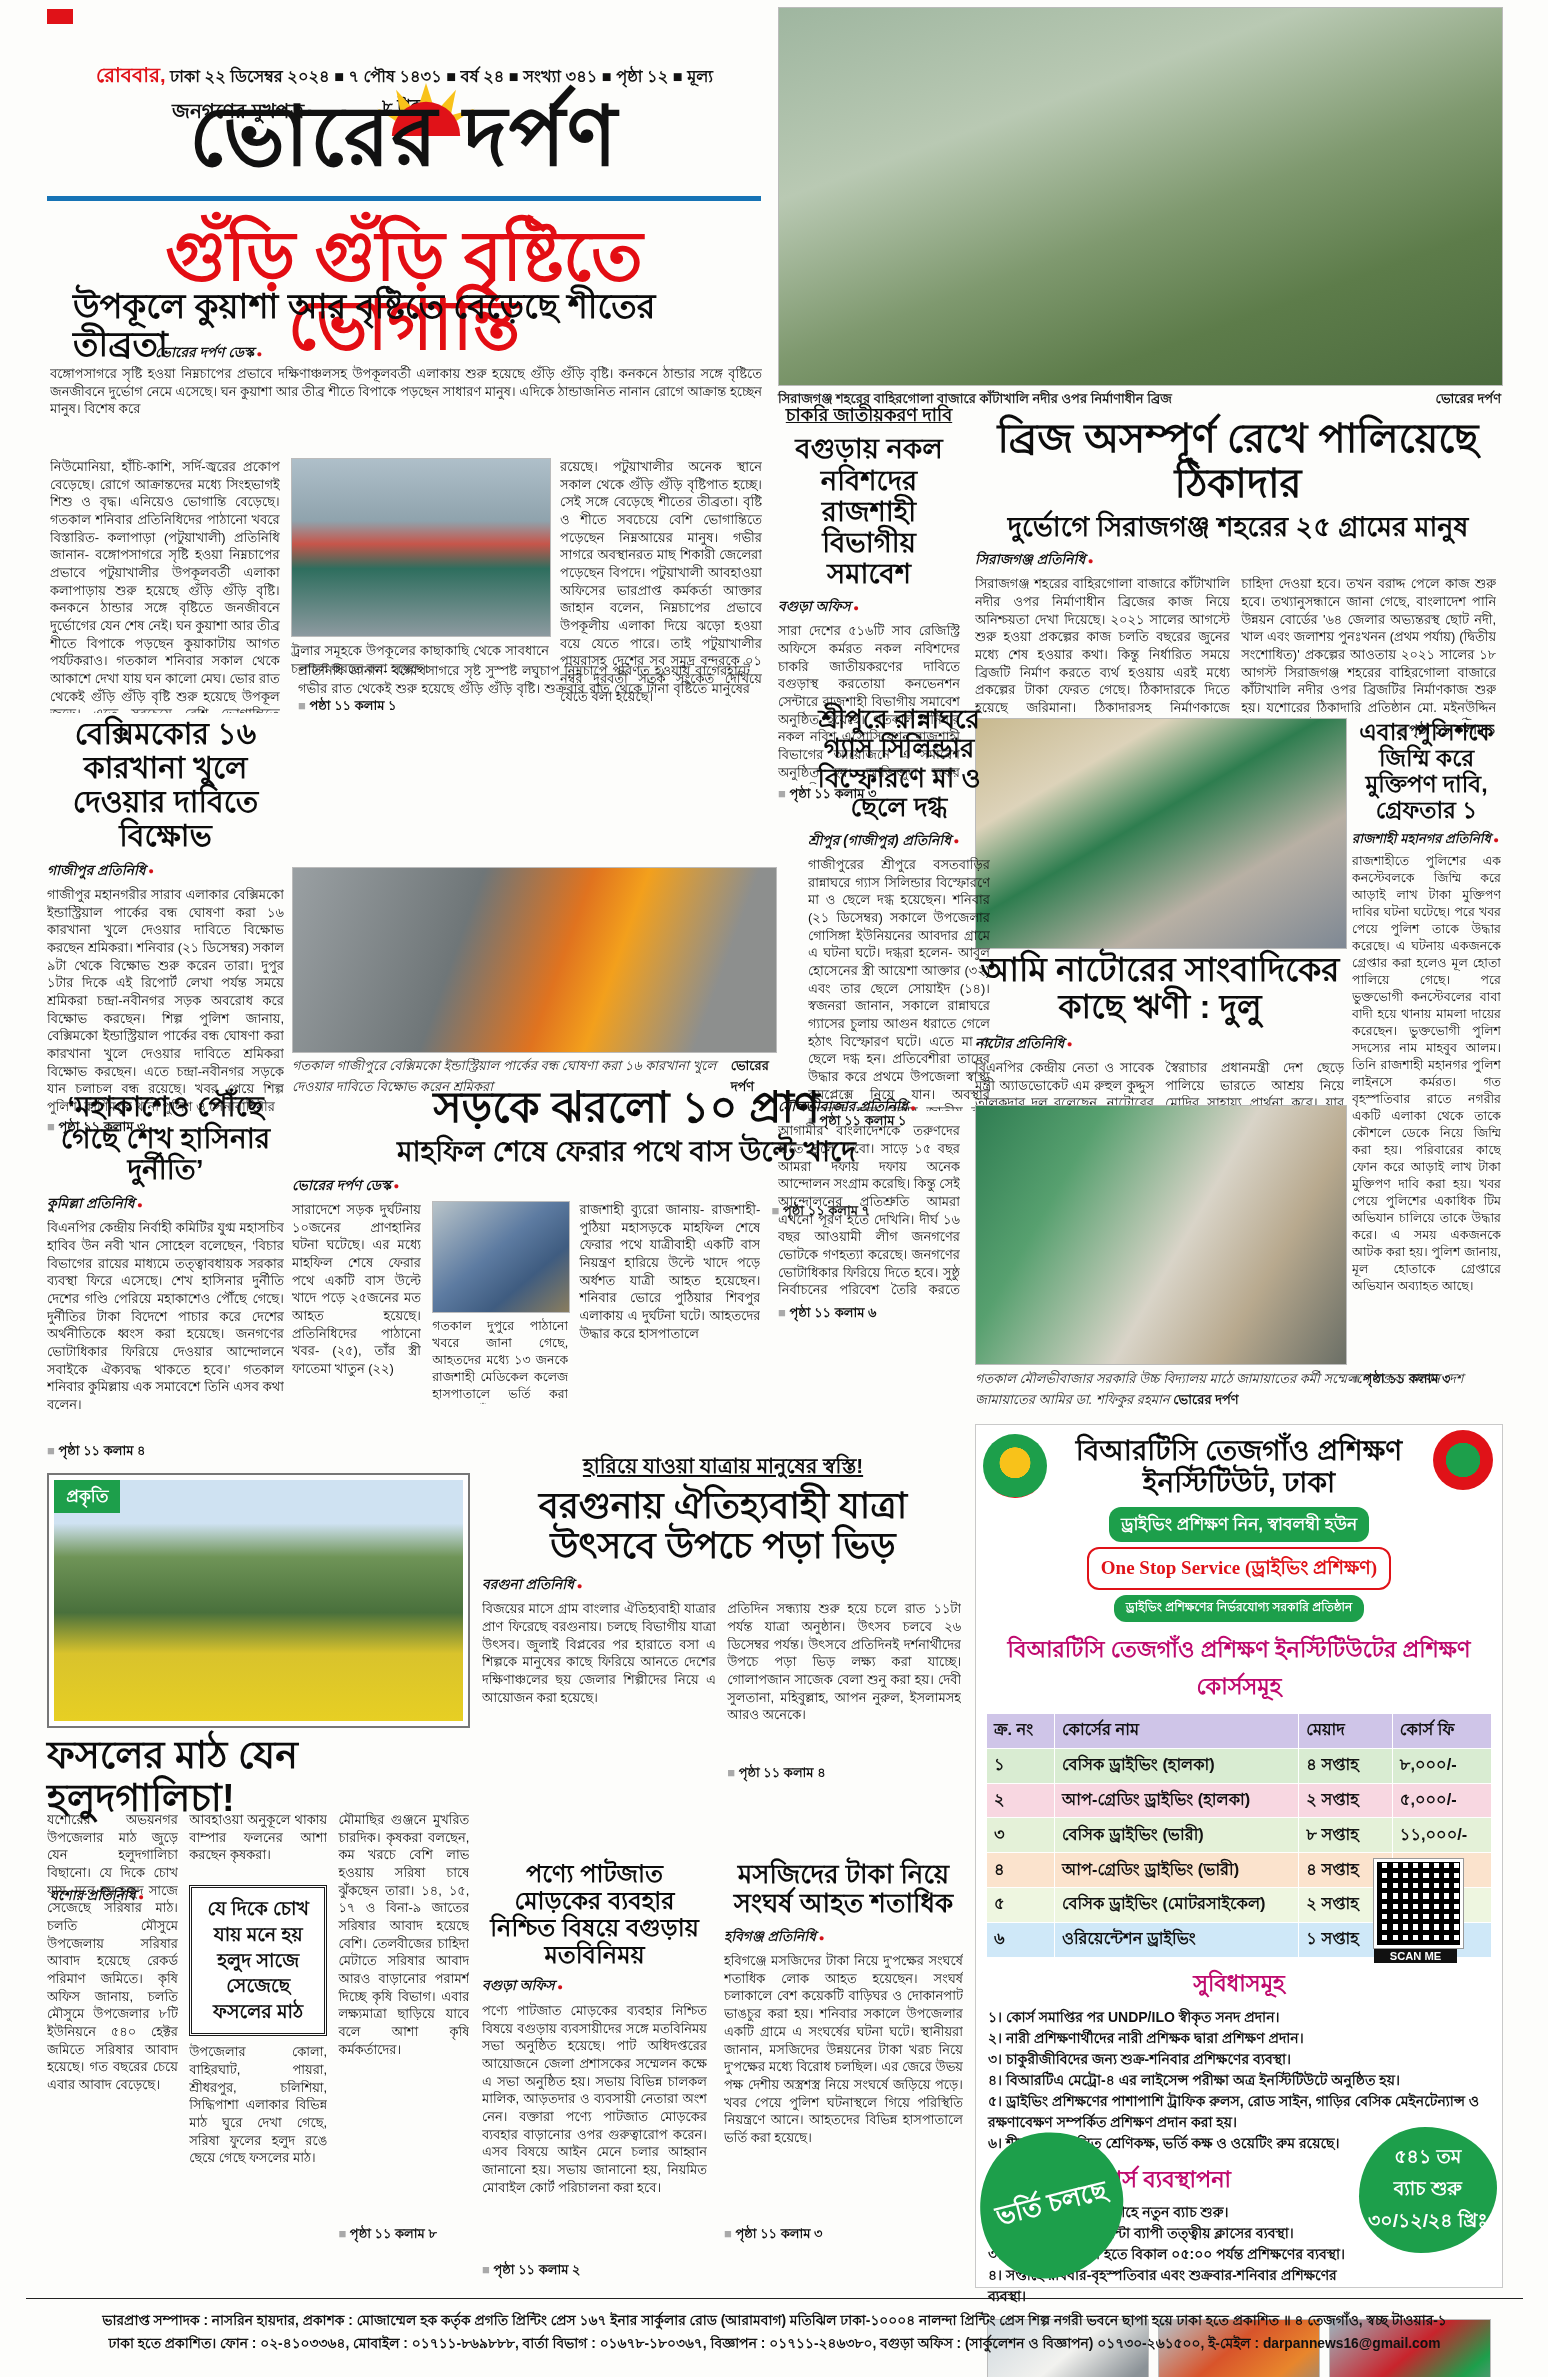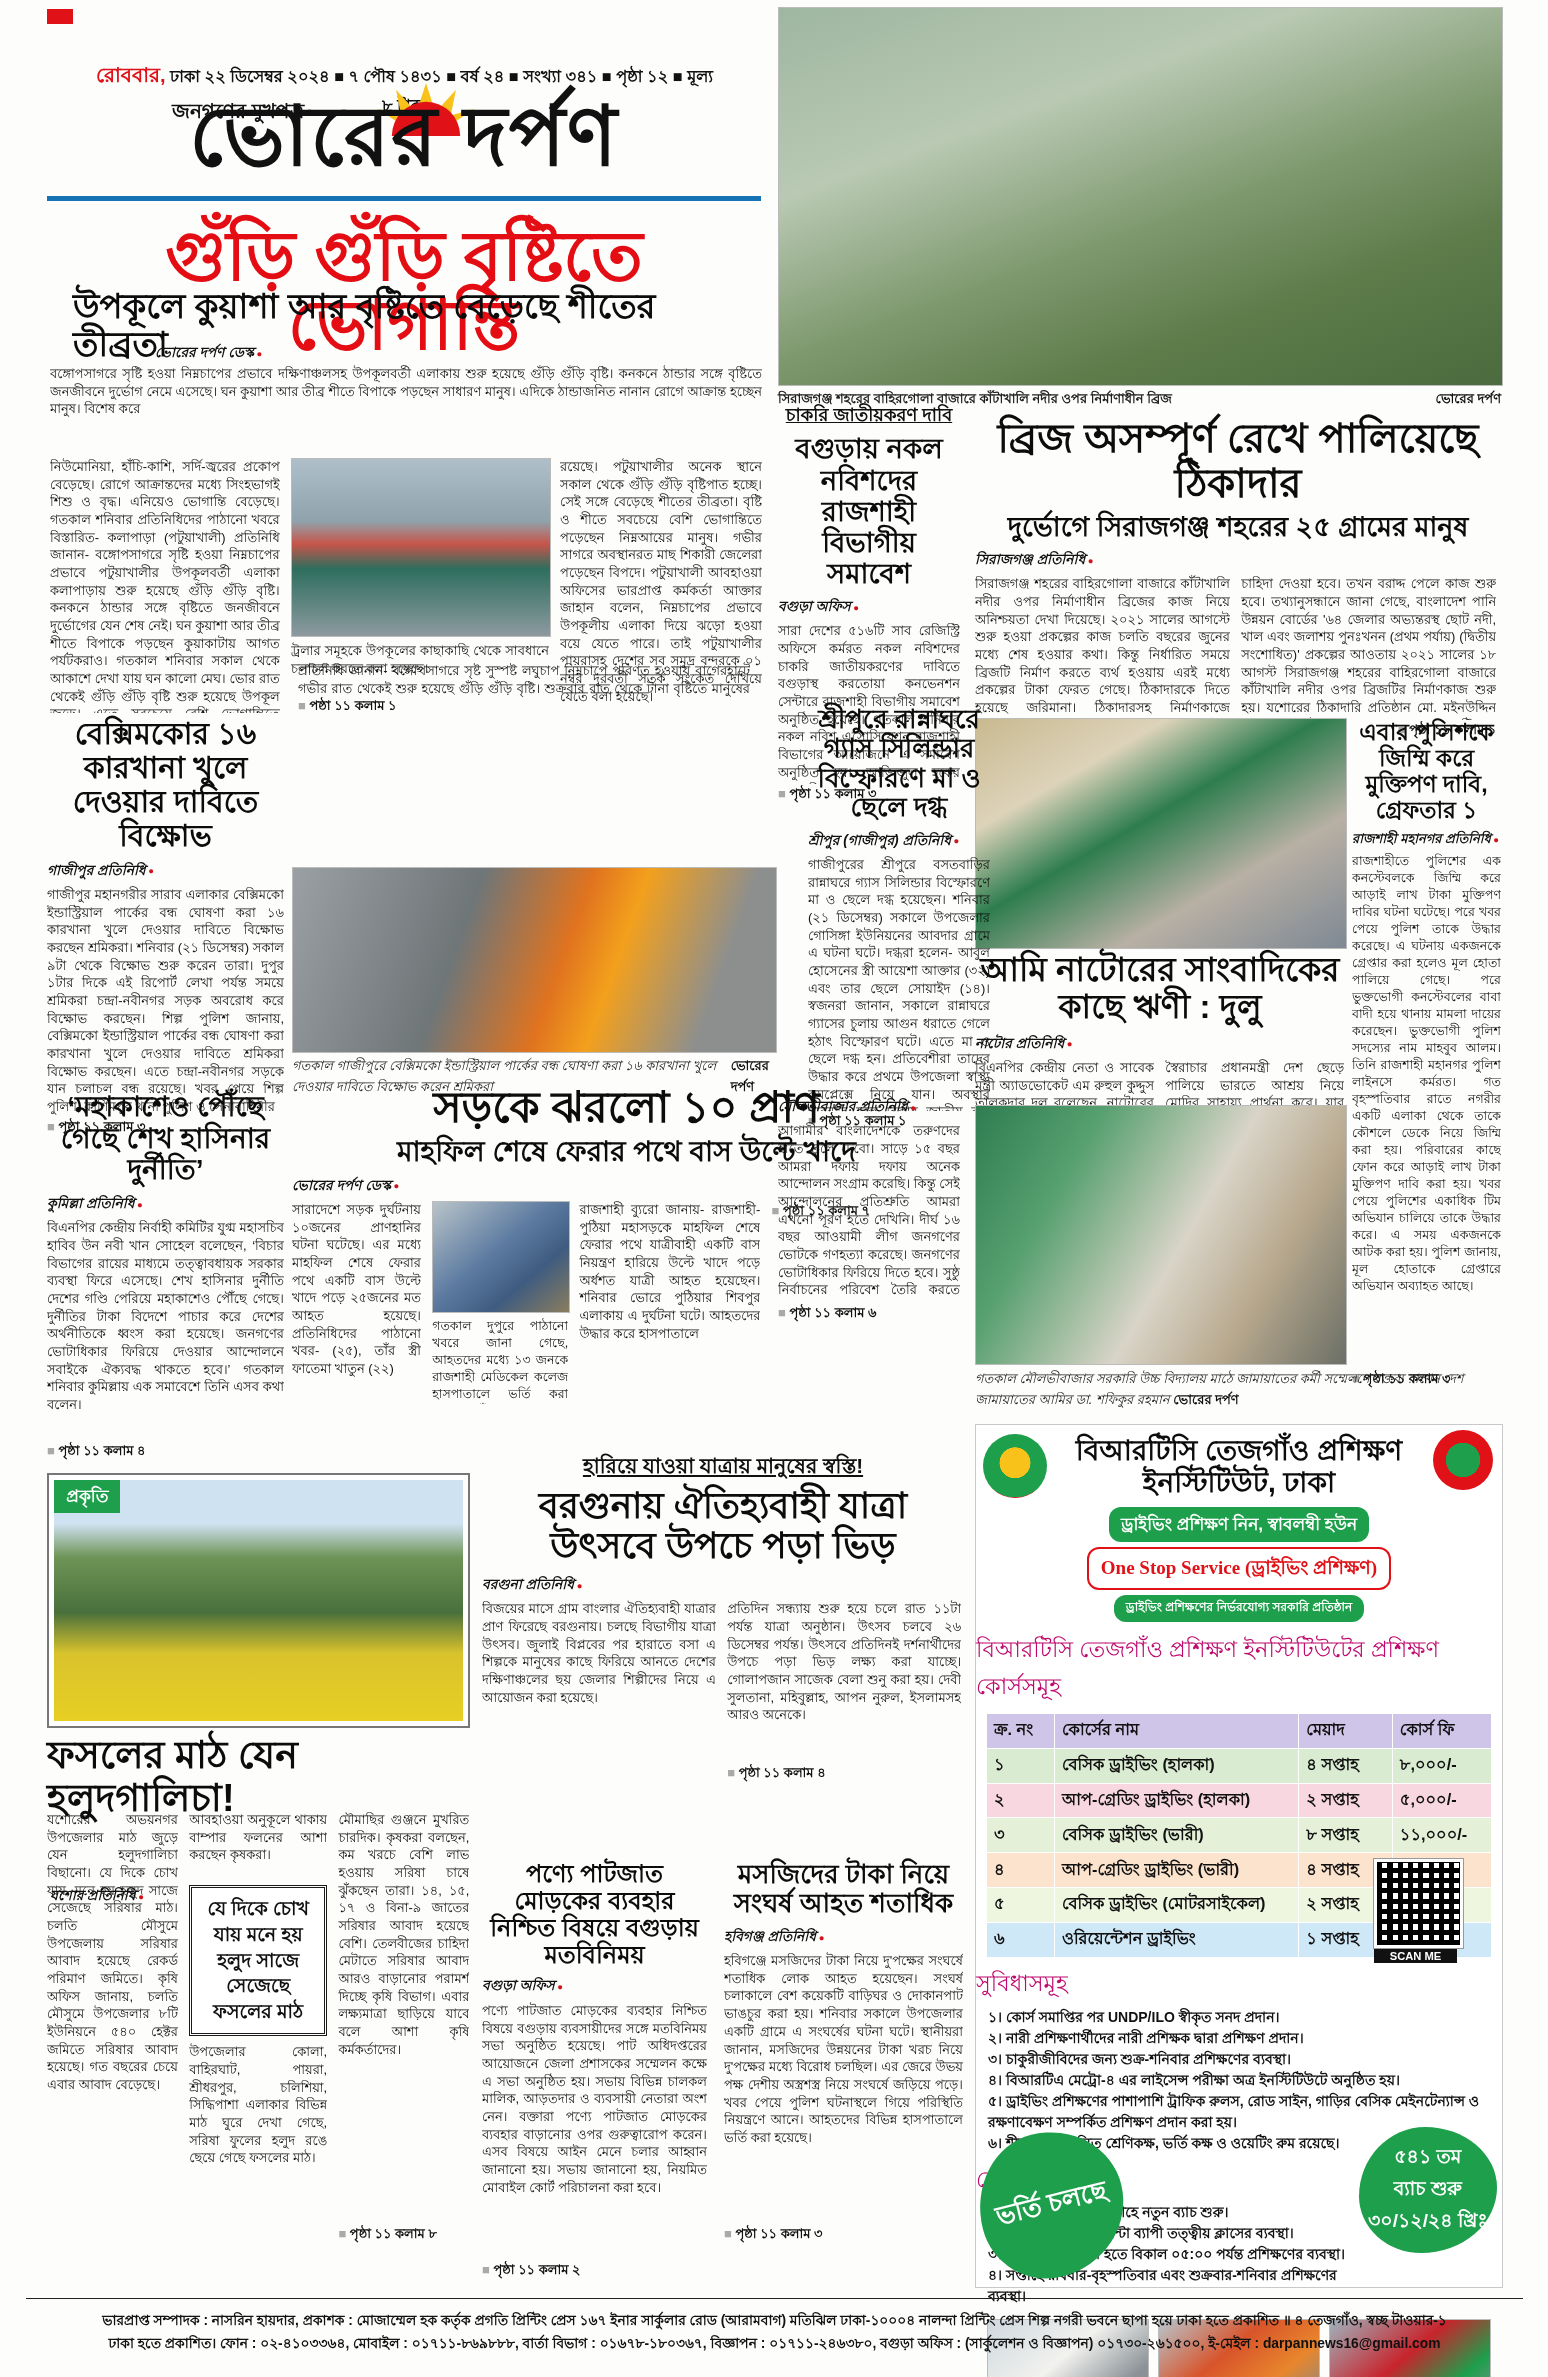--- a/index.html
+++ b/index.html
@@ -11,21 +11,21 @@
   .by::after{content:" ●";color:#d21219;font-size:9.5px;vertical-align:middle}
   .bd{font-size:13px;text-align:justify;line-height:1.36;overflow:hidden}
   .cont{font-weight:bold;white-space:nowrap;font-size:13px}
   .cont::before{content:"■ ";color:#a9a9a9}
   .kick{font-weight:bold;text-decoration:underline;text-align:center;line-height:1.2}
   .cap{font-size:13px;font-weight:bold;color:#222}
   .credit{font-weight:bold;font-size:13px}
   .cols{display:flex;gap:11.2px}
   .photo{background-size:cover;border:0.9px solid #bbb}
   .pill{border-radius:12px;font-weight:bold;text-align:center;padding:3.4px 12px;display:inline-block}
-  .adh{color:#bf0a6e;font-weight:normal;text-align:left}
+  .adh{color:#bf0a6e;font-weight:bold;text-align:center}
   table.courses{border-collapse:collapse;width:506px;font-size:16.3px}
   table.courses td,table.courses th{border:1.7px solid #fff;padding:3.4px 6.9px;text-align:left;font-weight:bold}
   table.courses th{background:#cfc5e8}
   .r1{background:#d9ecd2}.r2{background:#f8d7e1}.r3{background:#e4f1d8}
   .r4{background:#fbe3cd}.r5{background:#eef6e0}.r6{background:#cfe8f8}
   .adlist{font-size:14px;line-height:1.5;font-weight:bold;text-align:left;margin:0;padding:0;list-style:none}
   .blob{background:#1d9f4b;color:#fff;font-weight:bold;text-align:center;
         border-radius:48% 52% 55% 45%/55% 48% 52% 45%;display:flex;align-items:center;justify-content:center}
   .qr{background:
       repeating-linear-gradient(0deg,#000 0 5.2px,transparent 5.2px 10.3px),

